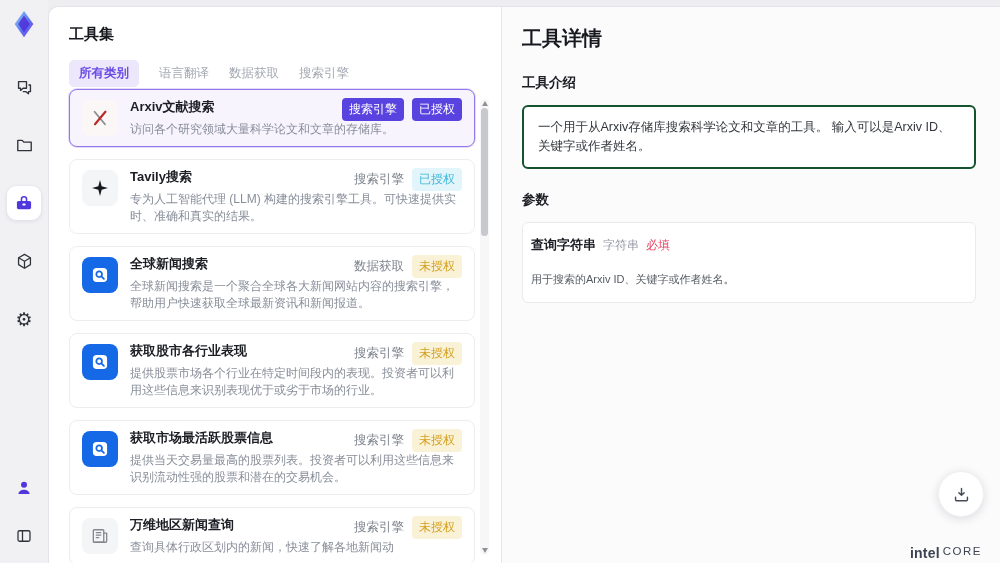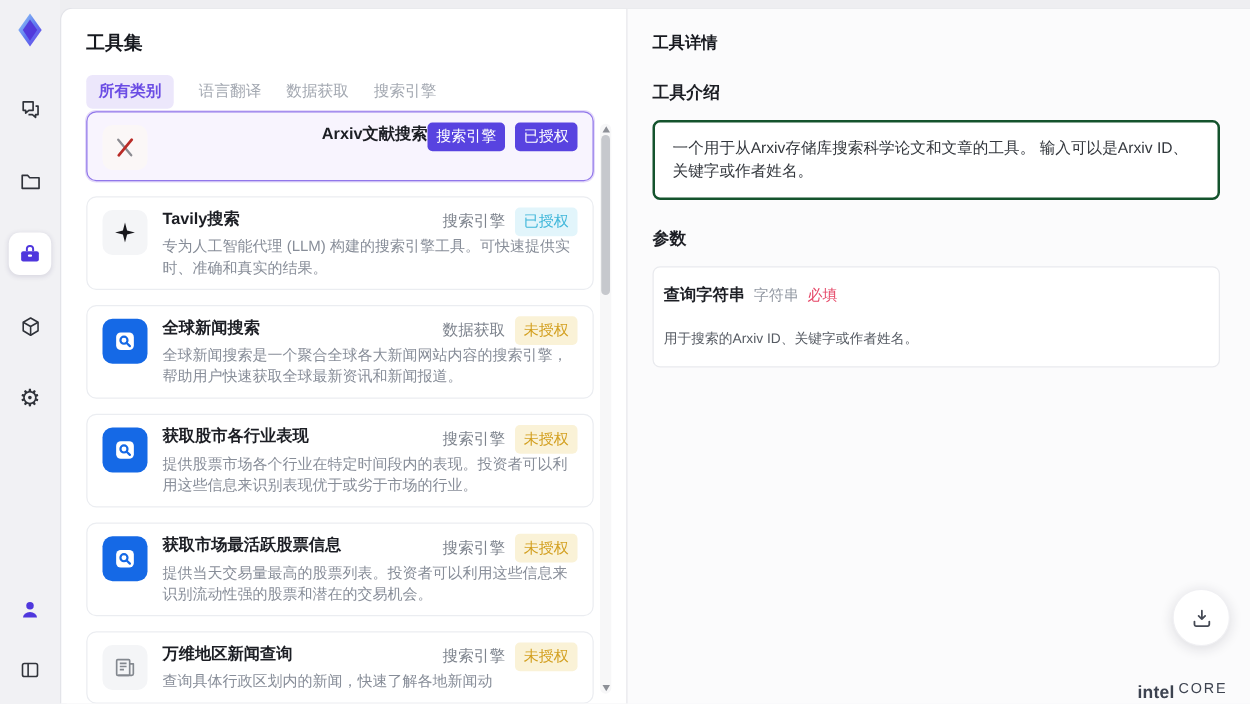--- a/index.html
+++ b/index.html
@@ -20,21 +20,21 @@
   .main { flex:1; margin-top:6px; background:#ffffff; border-top:1px solid #e3e4e9; border-left:1px solid #e3e4e9; border-top-left-radius:10px; display:flex; overflow:hidden; height:557px; }
 
   
   .list-panel { width:452px; flex-shrink:0; position:relative; padding:18px 26px 0 20px; overflow:hidden; }
   .panel-title { font-size:15px; font-weight:700; color:#17191f; margin-bottom:16px; }
   .tabs { display:flex; align-items:center; gap:20px; margin-bottom:2px; }
   .tab { font-size:12.5px; color:#a3a8b1; background:none; border:none; cursor:pointer; padding:5px 0; font-family:inherit; }
   .tab.active { background:#ece7fb; color:#6a4ce4; font-weight:700; padding:5px 10px; border-radius:5px; }
 
   .tool-card { display:flex; gap:12px; border:1px solid #ebedf1; border-radius:8px; padding:8px 12px; margin-bottom:12px; background:#fff; cursor:pointer; }
-  .tool-card.selected { background:#f8f4fe; border:1px solid #9177ea; box-shadow:0 0 0 1px #e4daf9;text-align:right; }
+  .tool-card.selected { background:#f8f4fe; border:1px solid #9177ea; box-shadow:0 0 0 1px #e4daf9; }
   .tool-icon { width:36px; height:36px; border-radius:8px; flex-shrink:0; display:flex; align-items:center; justify-content:center; margin-top:2px; }
   .tile-arxiv { background:#fbf7f7; }
   .tile-tavily { background:#f4f5f7; }
   .tile-blue-search { background:#1569e6; }
   .tile-newspaper { background:#f4f5f7; }
   .tool-main { flex:1; min-width:0; }
   .tool-head { display:flex; align-items:flex-start; }
   .tool-title { font-size:13px; font-weight:700; color:#1c1e24; margin-bottom:3px; flex:1; }
   .tool-badges { display:flex; align-items:center; gap:8px; flex-shrink:0; }
   .badge { font-size:12px; padding:3px 7px; border-radius:4px; white-space:nowrap; }
@@ -46,21 +46,21 @@
 
   
   .scrollbar { position:absolute; right:12px; top:92px; bottom:8px; width:9px; background:#f7f7f8; border-radius:5px; }
   .sb-thumb { position:absolute; left:1px; right:1px; top:9px; height:128px; background:#c6c8cd; border-radius:4px; }
   .sb-arrow { position:absolute; left:0; right:0; height:0; margin:0 auto; width:0; border-left:3.5px solid transparent; border-right:3.5px solid transparent; }
   .sb-arrow.up { top:2px; border-bottom:5px solid #8d9097; }
   .sb-arrow.down { bottom:2px; border-top:5px solid #8d9097; }
 
   
   .detail-panel { flex:1; position:relative; background:#fbfbfc; border-left:1px solid #e7e8ec; padding:18px 24px 0 20px; }
-  .detail-title { font-size:13px; font-weight:700; color:#17191f; }
+  .detail-title { font-size:20px; font-weight:700; color:#17191f; }
   .section-heading { font-size:13.5px; font-weight:700; color:#1c1e24; margin-top:22px; }
   .intro-box { margin-top:13px; background:#ffffff; border:2px solid #14532d; border-radius:6px; padding:11px 14px; font-size:12.5px; color:#33373d; line-height:1.5; }
   .param-card { margin-top:13px; background:#ffffff; border:1px solid #e9eaee; border-radius:6px; padding:13px 8px 15px; }
   .param-head { display:flex; align-items:baseline; gap:7px; }
   .param-name { font-size:13px; font-weight:700; color:#1c1e24; }
   .param-type { font-size:12px; color:#9298a2; }
   .param-required { font-size:12px; color:#e54666; }
   .param-desc { margin-top:18px; font-size:11px; color:#565b63; }
 
   .download-fab { position:absolute; right:16px; bottom:46px; width:46px; height:46px; border-radius:50%; background:#ffffff; border:1px solid #f0f0f3; box-shadow:0 2px 10px rgba(30,30,50,.14); display:flex; align-items:center; justify-content:center; cursor:pointer; }
@@ -151,20 +151,21 @@
               </svg>
             </div>
             <div class="tool-main">
               <div class="tool-head">
                 <div class="tool-title">Arxiv文献搜索</div>
                 <div class="tool-badges">
                   <span class="badge badge-solid">搜索引擎</span>
                   <span class="badge badge-solid">已授权</span>
                 </div>
               </div>
+              <div class="tool-desc">访问各个研究领域大量科学论文和文章的存储库。</div>
             </div>
           </div>
           <div class="tool-card">
             <div class="tool-icon tile-tavily">
               <svg width="20" height="20" viewBox="0 0 24 24" fill="#17171c">
                 <path d="M12 2.5l2 7.5 7.5 2-7.5 2-2 7.5-2-7.5L2.5 12l7.5-2z"></path>
               </svg>
             </div>
             <div class="tool-main">
               <div class="tool-head">

